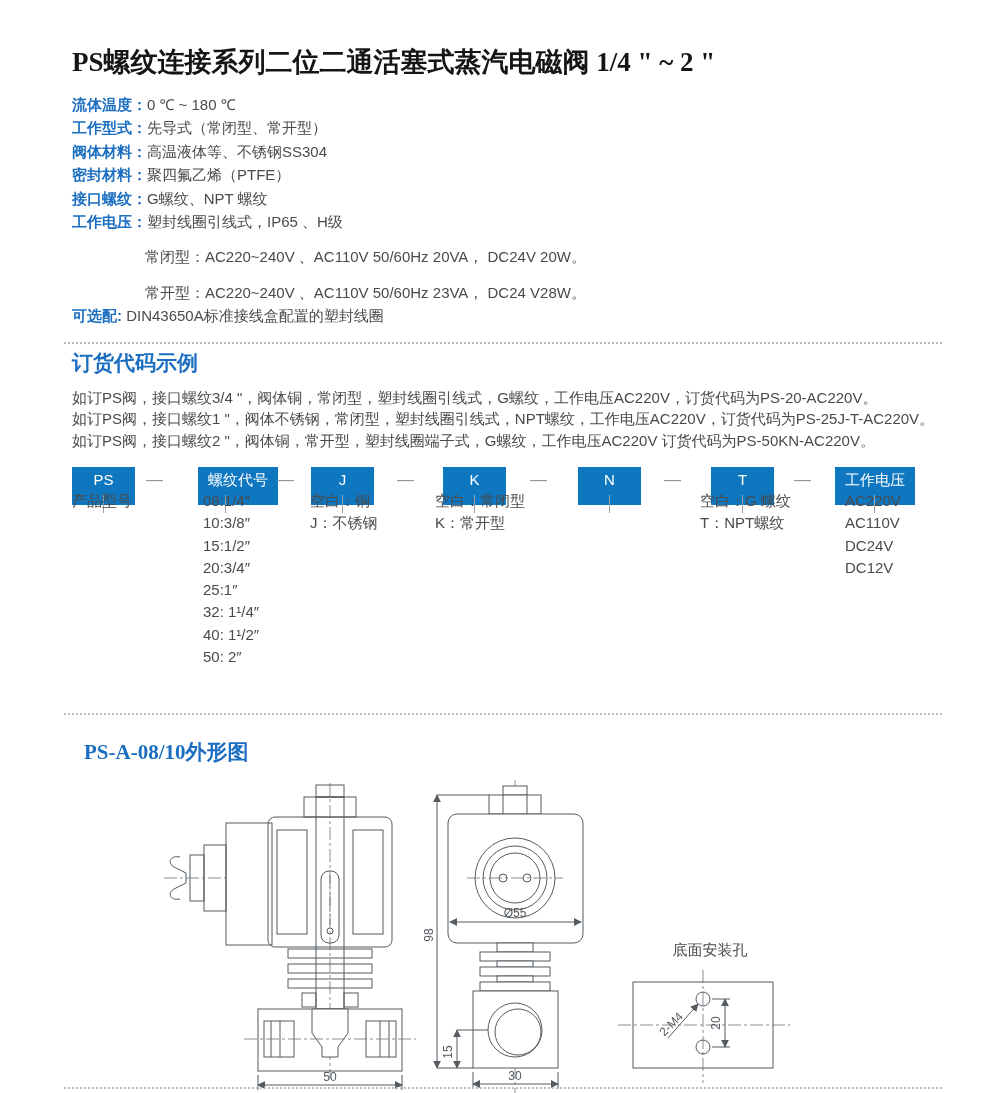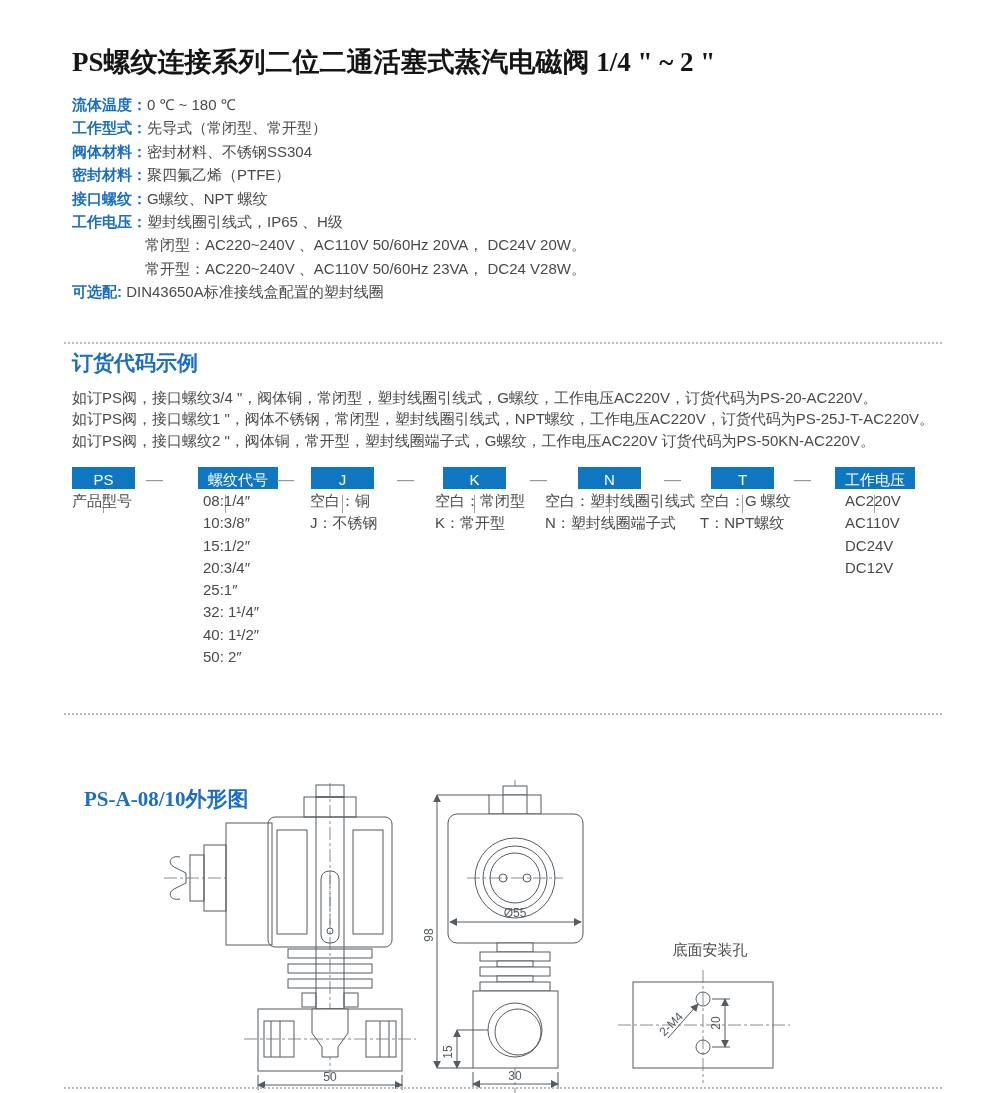--- a/index.html
+++ b/index.html
@@ -4,53 +4,53 @@
 <style>
   html,body{margin:0;padding:0;background:#fff;}
   .page{position:relative;width:1006px;height:1093px;background:#fff;overflow:hidden;
         font-family:"Liberation Sans",sans-serif;color:#4a4a4a;}
   .page-title{position:absolute;left:72px;top:26px;font-family:"Liberation Serif",serif;
         font-weight:bold;font-size:27px;color:#151515;white-space:nowrap;}
   
   .specs{position:absolute;left:72px;top:93px;font-size:15px;line-height:23.4px;white-space:nowrap;}
   .spec-label{color:#1b6ec0;font-weight:bold;}
   .spec-value{color:#4a4a4a;}
-  .spec-indent{padding-left:73px;}
+  .spec-indent{padding-left:73px;margin-top:12px;}
   
   .dotsep{position:absolute;left:64px;width:878px;height:0;border-top:2px dotted #b7bec5;}
   
   .sec-title{position:absolute;left:72px;top:349px;font-family:"Liberation Serif",serif;
         font-weight:bold;font-size:21px;color:#1b6ec0;white-space:nowrap;}
   .examples{position:absolute;left:72px;top:379px;font-size:15px;line-height:21.3px;white-space:nowrap;margin-top:8px;}
   
-  .cbox{position:absolute;top:467px;height:22px;line-height:26px;text-align:center;
+  .cbox{position:absolute;top:467px;height:38px;line-height:26px;text-align:center;
         background:#0f76c0;color:#fff;font-size:15px;}
   .cdash{position:absolute;top:467px;height:26px;line-height:26px;color:#8d97a0;font-size:17px;}
   .vline{position:absolute;top:495px;height:18px;width:1px;background:#9aa2a9;}
   .cdesc{position:absolute;top:490px;font-size:15px;line-height:22.3px;color:#4a4a4a;white-space:nowrap;}
   
   .draw-title{position:absolute;left:84px;top:738px;font-family:"Liberation Serif",serif;
-        font-weight:bold;font-size:21px;color:#1b6ec0;white-space:nowrap;margin-top:47px;}
+        font-weight:bold;font-size:21px;color:#1b6ec0;white-space:nowrap;}
   svg{position:absolute;overflow:visible;}
   svg text{font-family:"Liberation Sans",sans-serif;font-size:12px;fill:#555b61;}
   .ln{stroke:#555b61;stroke-width:1;fill:none;}
   .cl{stroke:#6a7178;stroke-width:0.8;fill:none;stroke-dasharray:13 3 3 3;}
   .wf{fill:#ffffff;stroke:#555b61;stroke-width:1;}
 </style>
 </head>
 <body>
 
 <div class="page">
 
   <h1 class="page-title">PS螺纹连接系列二位二通活塞式蒸汽电磁阀 1/4 " ~ 2 "</h1>
 
   <div class="specs">
     <div><span class="spec-label">流体温度：</span><span class="spec-value">0 ℃ ~ 180 ℃</span></div>
     <div><span class="spec-label">工作型式：</span><span class="spec-value">先导式（常闭型、常开型）</span></div>
-    <div><span class="spec-label">阀体材料：</span><span class="spec-value">密封材料、不锈钢SS304</span></div>
+    <div><span class="spec-label">阀体材料：</span><span class="spec-value">高温液体等、不锈钢SS304</span></div>
     <div><span class="spec-label">密封材料：</span><span class="spec-value">聚四氟乙烯（PTFE）</span></div>
     <div><span class="spec-label">接口螺纹：</span><span class="spec-value">G螺纹、NPT 螺纹</span></div>
     <div><span class="spec-label">工作电压：</span><span class="spec-value">塑封线圈引线式，IP65 、H级</span></div>
     <div class="spec-indent">常闭型：AC220~240V 、AC110V 50/60Hz 20VA， DC24V 20W。</div>
     <div class="spec-indent">常开型：AC220~240V 、AC110V 50/60Hz 23VA， DC24 V28W。</div>
     <div><span class="spec-label">可选配:</span> <span class="spec-value">DIN43650A标准接线盒配置的塑封线圈</span></div>
   </div>
 
   <div class="dotsep" style="top:342px"></div>
 
@@ -97,24 +97,20 @@
     <div>40: 1¹/2″</div>
     <div>50: 2″</div>
   </div>
   <div class="cdesc" style="left:310px">
     <div>空白：铜</div>
     <div>J：不锈钢</div>
   </div>
   <div class="cdesc" style="left:435px">
     <div>空白：常闭型</div>
     <div>K：常开型</div>
-  </div>
-  <div class="cdesc" style="left:545px">
-    <div>空白：塑封线圈引线式</div>
-    <div>N：塑封线圈端子式</div>
   </div>
   <div class="cdesc" style="left:700px">
     <div>空白：G 螺纹</div>
     <div>T：NPT螺纹</div>
   </div>
   <div class="cdesc" style="left:845px">
     <div>AC220V</div>
     <div>AC110V</div>
     <div>DC24V</div>
     <div>DC12V</div>

